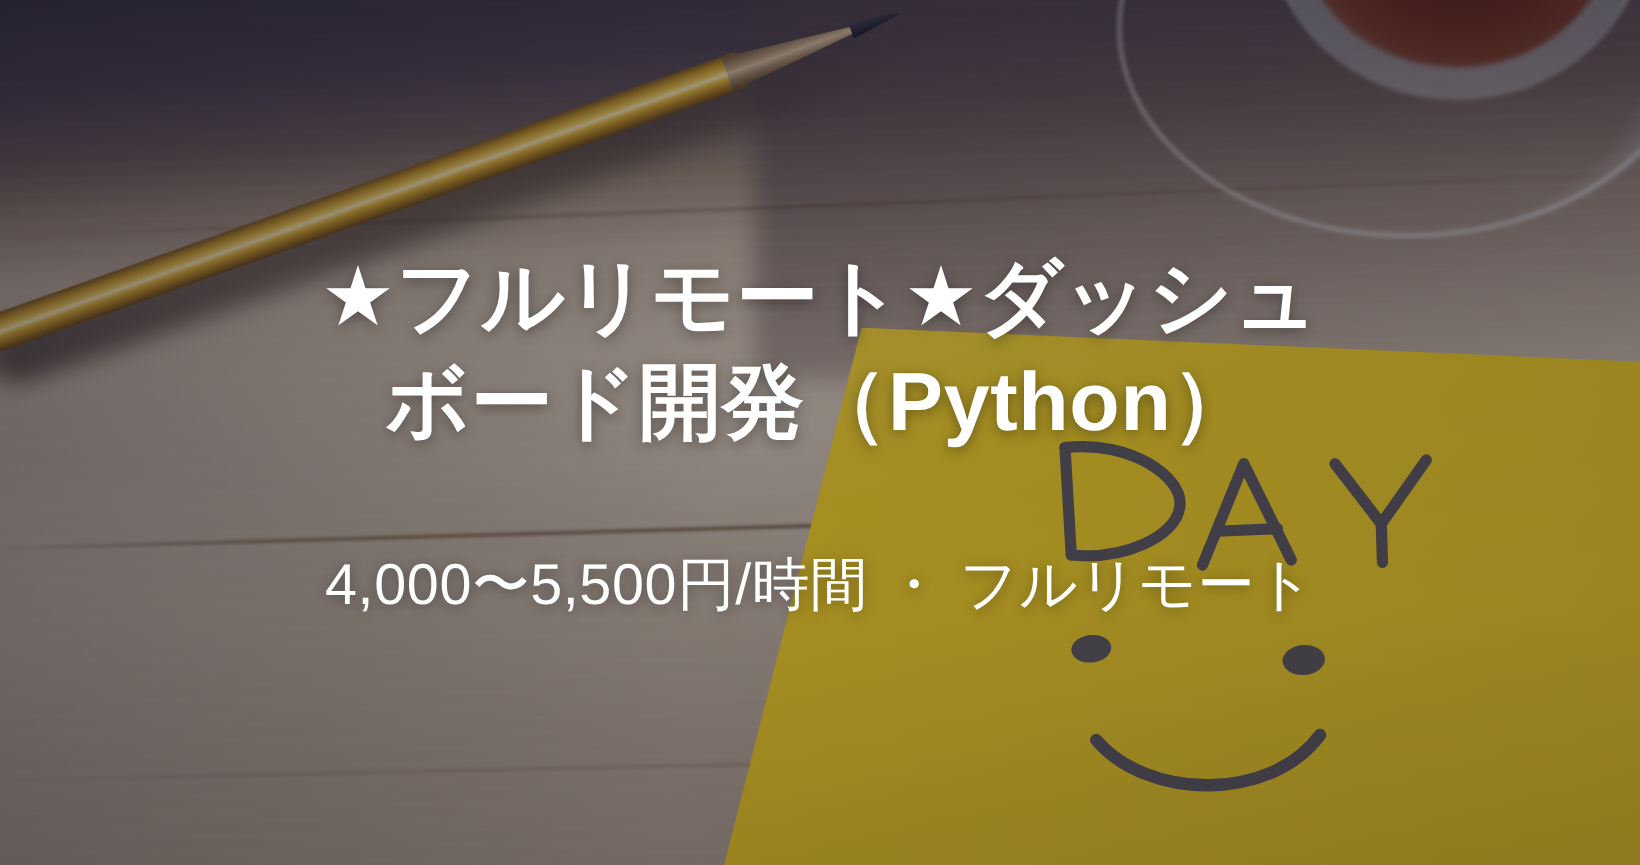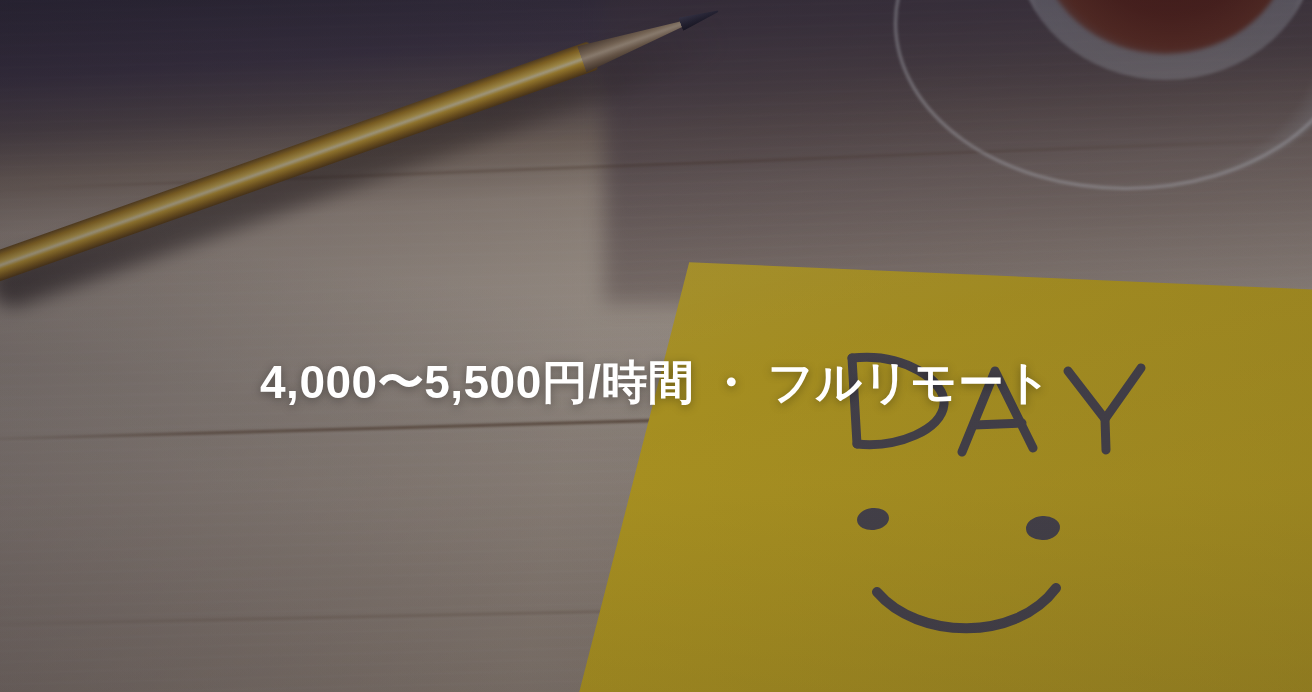--- a/index.html
+++ b/index.html
@@ -272,21 +272,21 @@
     font-weight: 700;
     letter-spacing: 0.5px;
     max-width: 800px;
     text-shadow: 0 2px 10px rgba(0,0,0,0.35);
   }
   .subtitle {
     margin: 74px 0 0 0;
     color: #ffffff;
     font-size: 46px;
     line-height: 1.3;
-    font-weight: 700;
+    font-weight: 400;
     letter-spacing: 0.5px;
     text-shadow: 0 2px 10px rgba(0,0,0,0.35);
     white-space: nowrap;
   }
 </style>
 </head>
 <body>
 
 <div id="og-card">
 
@@ -331,16 +331,17 @@
       </g>
 
       <ellipse cx="873" cy="519" rx="16" ry="11" fill="#4e4e63" opacity="0.92" transform="rotate(-6 873 519)"></ellipse>
       <ellipse cx="1043" cy="528" rx="17" ry="12" fill="#4e4e63" opacity="0.92" transform="rotate(-4 1043 528)"></ellipse>
     </svg>
 
     <div class="scrim"></div>
   </div>
 
   <div class="content">
+    <h1 class="title">★フルリモート★ダッシュボード開発（Python）</h1>
     <p class="subtitle">4,000〜5,500円/時間 ・ フルリモート</p>
   </div>
 
 </div>
 
 </body></html>

